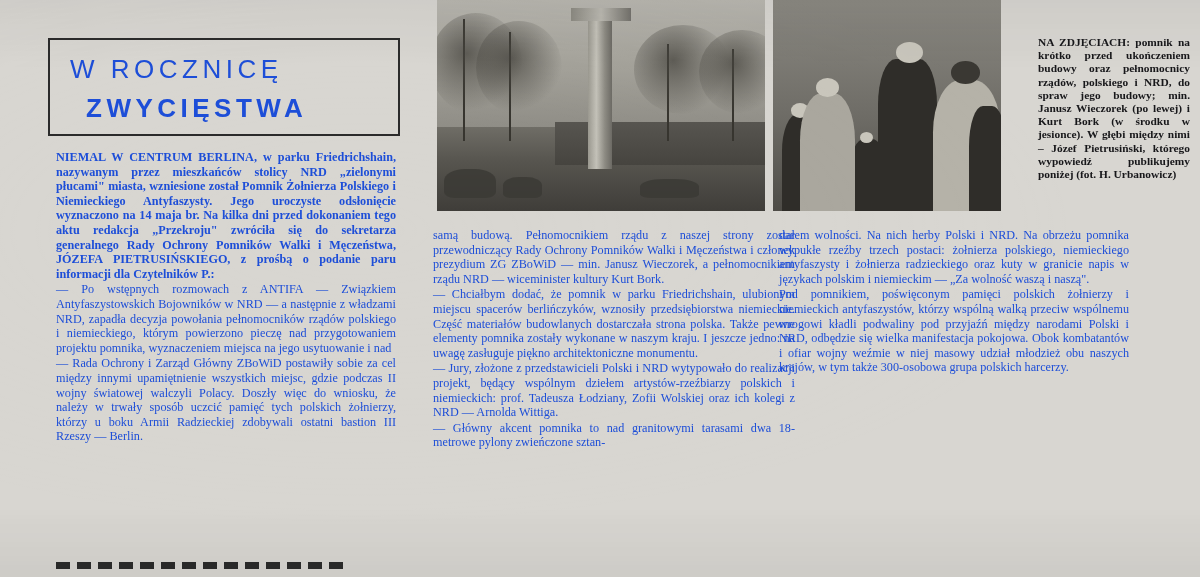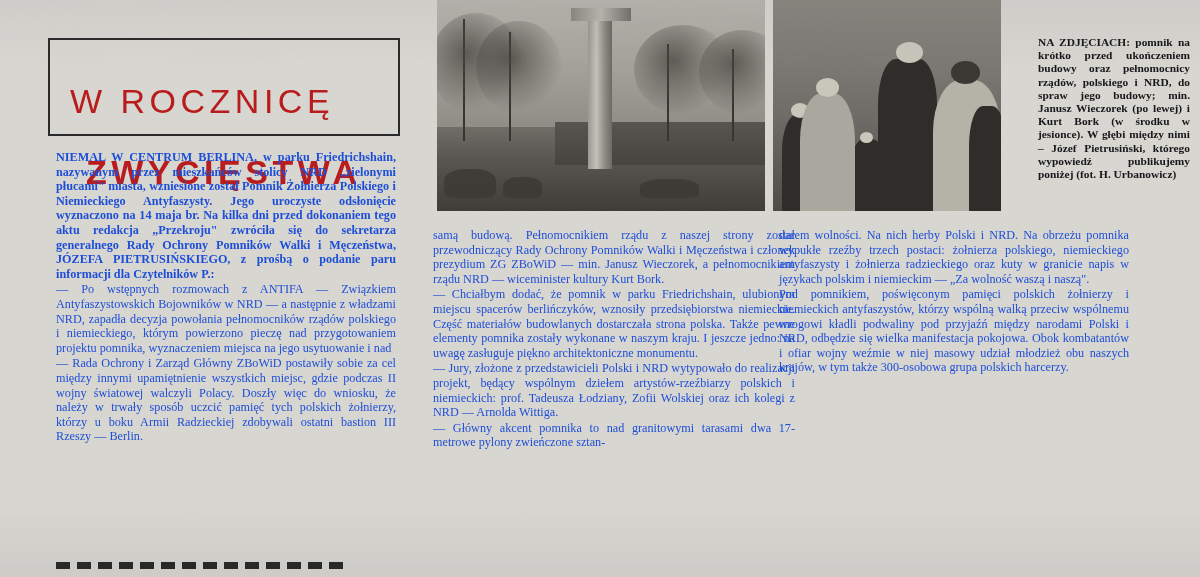--- a/index.html
+++ b/index.html
@@ -45,26 +45,25 @@
     left: 56px;
     top: 44px;
     width: 336px;
     height: 86px;
     padding: 6px 10px 0 14px;
     box-sizing: border-box;
   }
   .title-line {
     font-family: "Liberation Sans", sans-serif;
     font-weight: 400;
-    font-size: 34px;
+    font-size: 26px;
     letter-spacing: 4.5px;
-    color: #b91c1c;
+    color: #1d4ed8;
     line-height: 39px;
     white-space: nowrap;
-    margin-top: 32px;
   }
   .title-line.second {
     padding-left: 16px;
     font-weight: bold;
   }
 
   
   .photo {
     position: absolute;
     background: #4a4a46;
@@ -286,21 +285,21 @@
   <div class="col" id="col-1">
     <p class="bold-lead">NIEMAL W CENTRUM BERLINA, w parku Friedrichshain, nazywanym przez mieszkańców stolicy NRD „zielonymi płucami" miasta, wzniesione został Pomnik Żołnierza Polskiego i Niemieckiego Antyfaszysty. Jego uroczyste odsłonięcie wyznaczono na 14 maja br. Na kilka dni przed dokonaniem tego aktu redakcja „Przekroju" zwróciła się do sekretarza generalnego Rady Ochrony Pomników Walki i Męczeństwa, JÓZEFA PIETRUSIŃSKIEGO, z prośbą o podanie paru informacji dla Czytelników P.:</p>
     <p class="dash-para">— Po wstępnych rozmowach z ANTIFA — Związkiem Antyfaszystowskich Bojowników w NRD — a następnie z władzami NRD, zapadła decyzja powołania pełnomocników rządów polskiego i niemieckiego, którym powierzono pieczę nad przygotowaniem projektu pomnika, wyznaczeniem miejsca na jego usytuowanie i nad</p>
     <p class="dash-para">— Rada Ochrony i Zarząd Główny ZBoWiD postawiły sobie za cel między innymi upamiętnienie wszystkich miejsc, gdzie podczas II wojny światowej walczyli Polacy. Doszły więc do wniosku, że należy w trwały sposób uczcić pamięć tych polskich żołnierzy, którzy u boku Armii Radzieckiej zdobywali ostatni bastion III Rzeszy — Berlin.</p>
   </div>
 
   <div class="col" id="col-2">
     <p>samą budową. Pełnomocnikiem rządu z naszej strony został przewodniczący Rady Ochrony Pomników Walki i Męczeństwa i członek prezydium ZG ZBoWiD — min. Janusz Wieczorek, a pełnomocnikiem rządu NRD — wiceminister kultury Kurt Bork.</p>
     <p class="dash-para">— Chciałbym dodać, że pomnik w parku Friedrichshain, ulubionym miejscu spacerów berlińczyków, wznosiły przedsiębiorstwa niemieckie. Część materiałów budowlanych dostarczała strona polska. Także pewne elementy pomnika zostały wykonane w naszym kraju. I jeszcze jedno: na uwagę zasługuje piękno architektoniczne monumentu.</p>
     <p class="dash-para">— Jury, złożone z przedstawicieli Polski i NRD wytypowało do realizacji projekt, będący wspólnym dziełem artystów-rzeźbiarzy polskich i niemieckich: prof. Tadeusza Łodziany, Zofii Wolskiej oraz ich kolegi z NRD — Arnolda Wittiga.</p>
-    <p class="dash-para">— Główny akcent pomnika to nad granitowymi tarasami dwa 17-metrowe pylony zwieńczone sztan-</p>
+    <p class="dash-para">— Główny akcent pomnika to nad granitowymi tarasami dwa 18-metrowe pylony zwieńczone sztan-</p>
   </div>
 
   <div class="col" id="col-3">
     <p>darem wolności. Na nich herby Polski i NRD. Na obrzeżu pomnika wypukłe rzeźby trzech postaci: żołnierza polskiego, niemieckiego antyfaszysty i żołnierza radzieckiego oraz kuty w granicie napis w językach polskim i niemieckim — „Za wolność waszą i naszą".</p>
     <p>Pod pomnikiem, poświęconym pamięci polskich żołnierzy i niemieckich antyfaszystów, którzy wspólną walką przeciw wspólnemu wrogowi kładli podwaliny pod przyjaźń między narodami Polski i NRD, odbędzie się wielka manifestacja pokojowa. Obok kombatantów i ofiar wojny weźmie w niej masowy udział młodzież obu naszych krajów, w tym także 300-osobowa grupa polskich harcerzy.</p>
   </div>
 
   <div id="bottom-rule">
     <span></span>
     <span></span>

